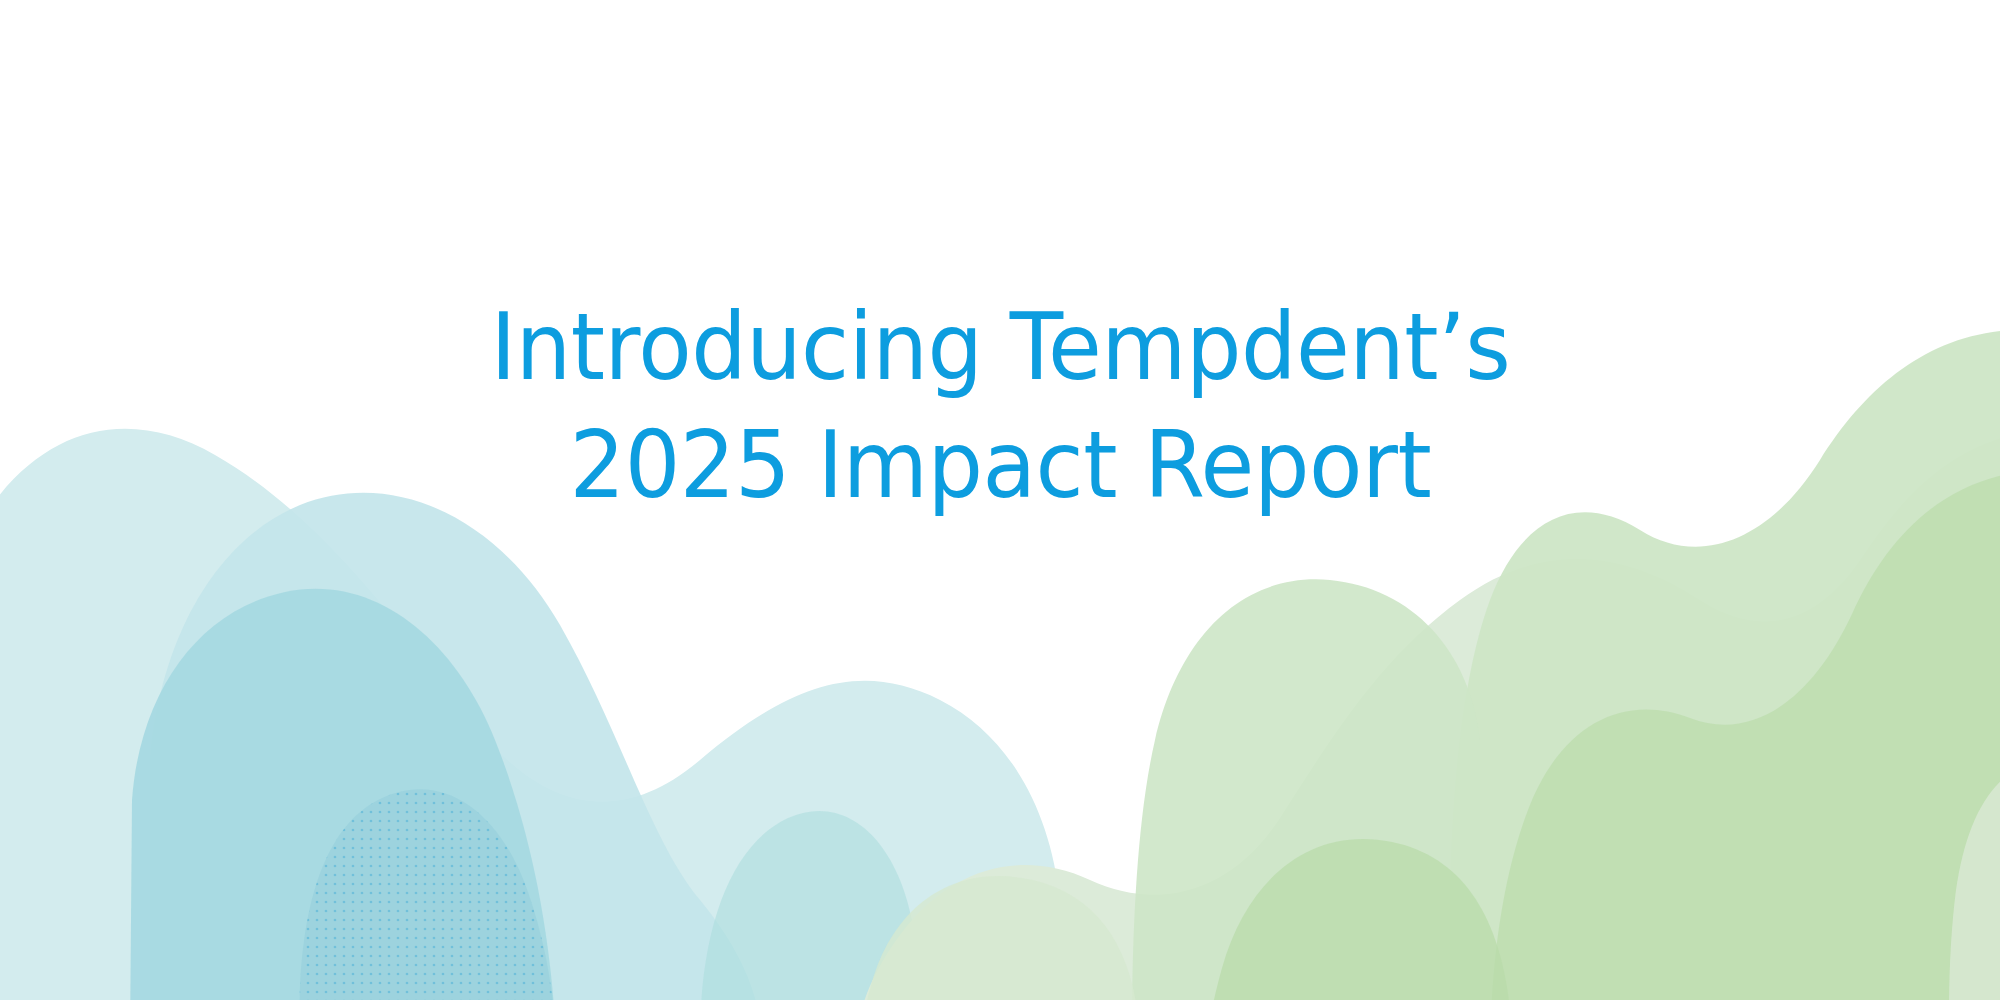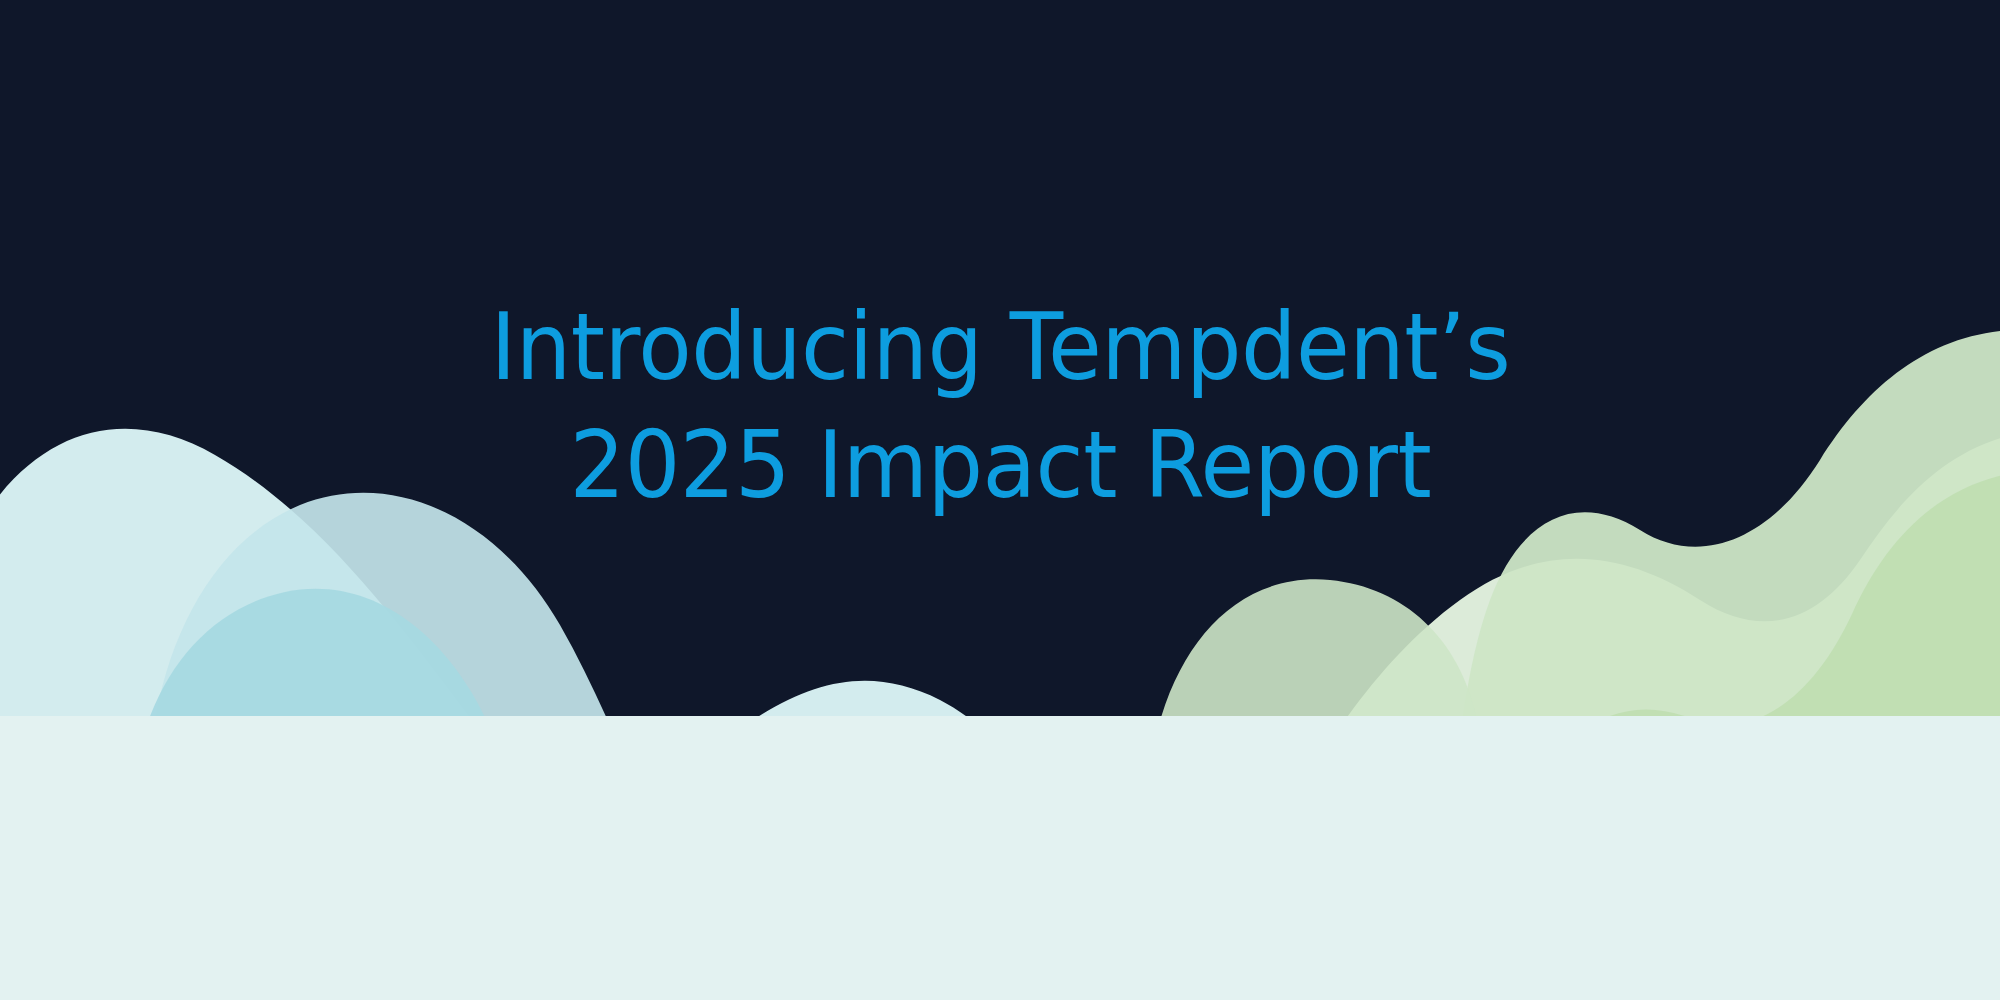--- a/index.html
+++ b/index.html
@@ -5,22 +5,22 @@
   * { margin:0; padding:0; box-sizing:border-box; }
   html,body { width:2000px; height:1000px; overflow:hidden; }
   body {
     font-family:"DejaVu Sans","Liberation Sans",sans-serif;
     background:#e3f2f1;
   }
 
   #banner {
     position:relative;
     width:2000px;
-    height:716px;
-    background:#0f172a;
+    height:1000px;
+    background:#ffffff;
     overflow:hidden;
   }
 
   
   #art {
     position:absolute;
     inset:0;
     width:2000px;
     height:1000px;
     display:block;

